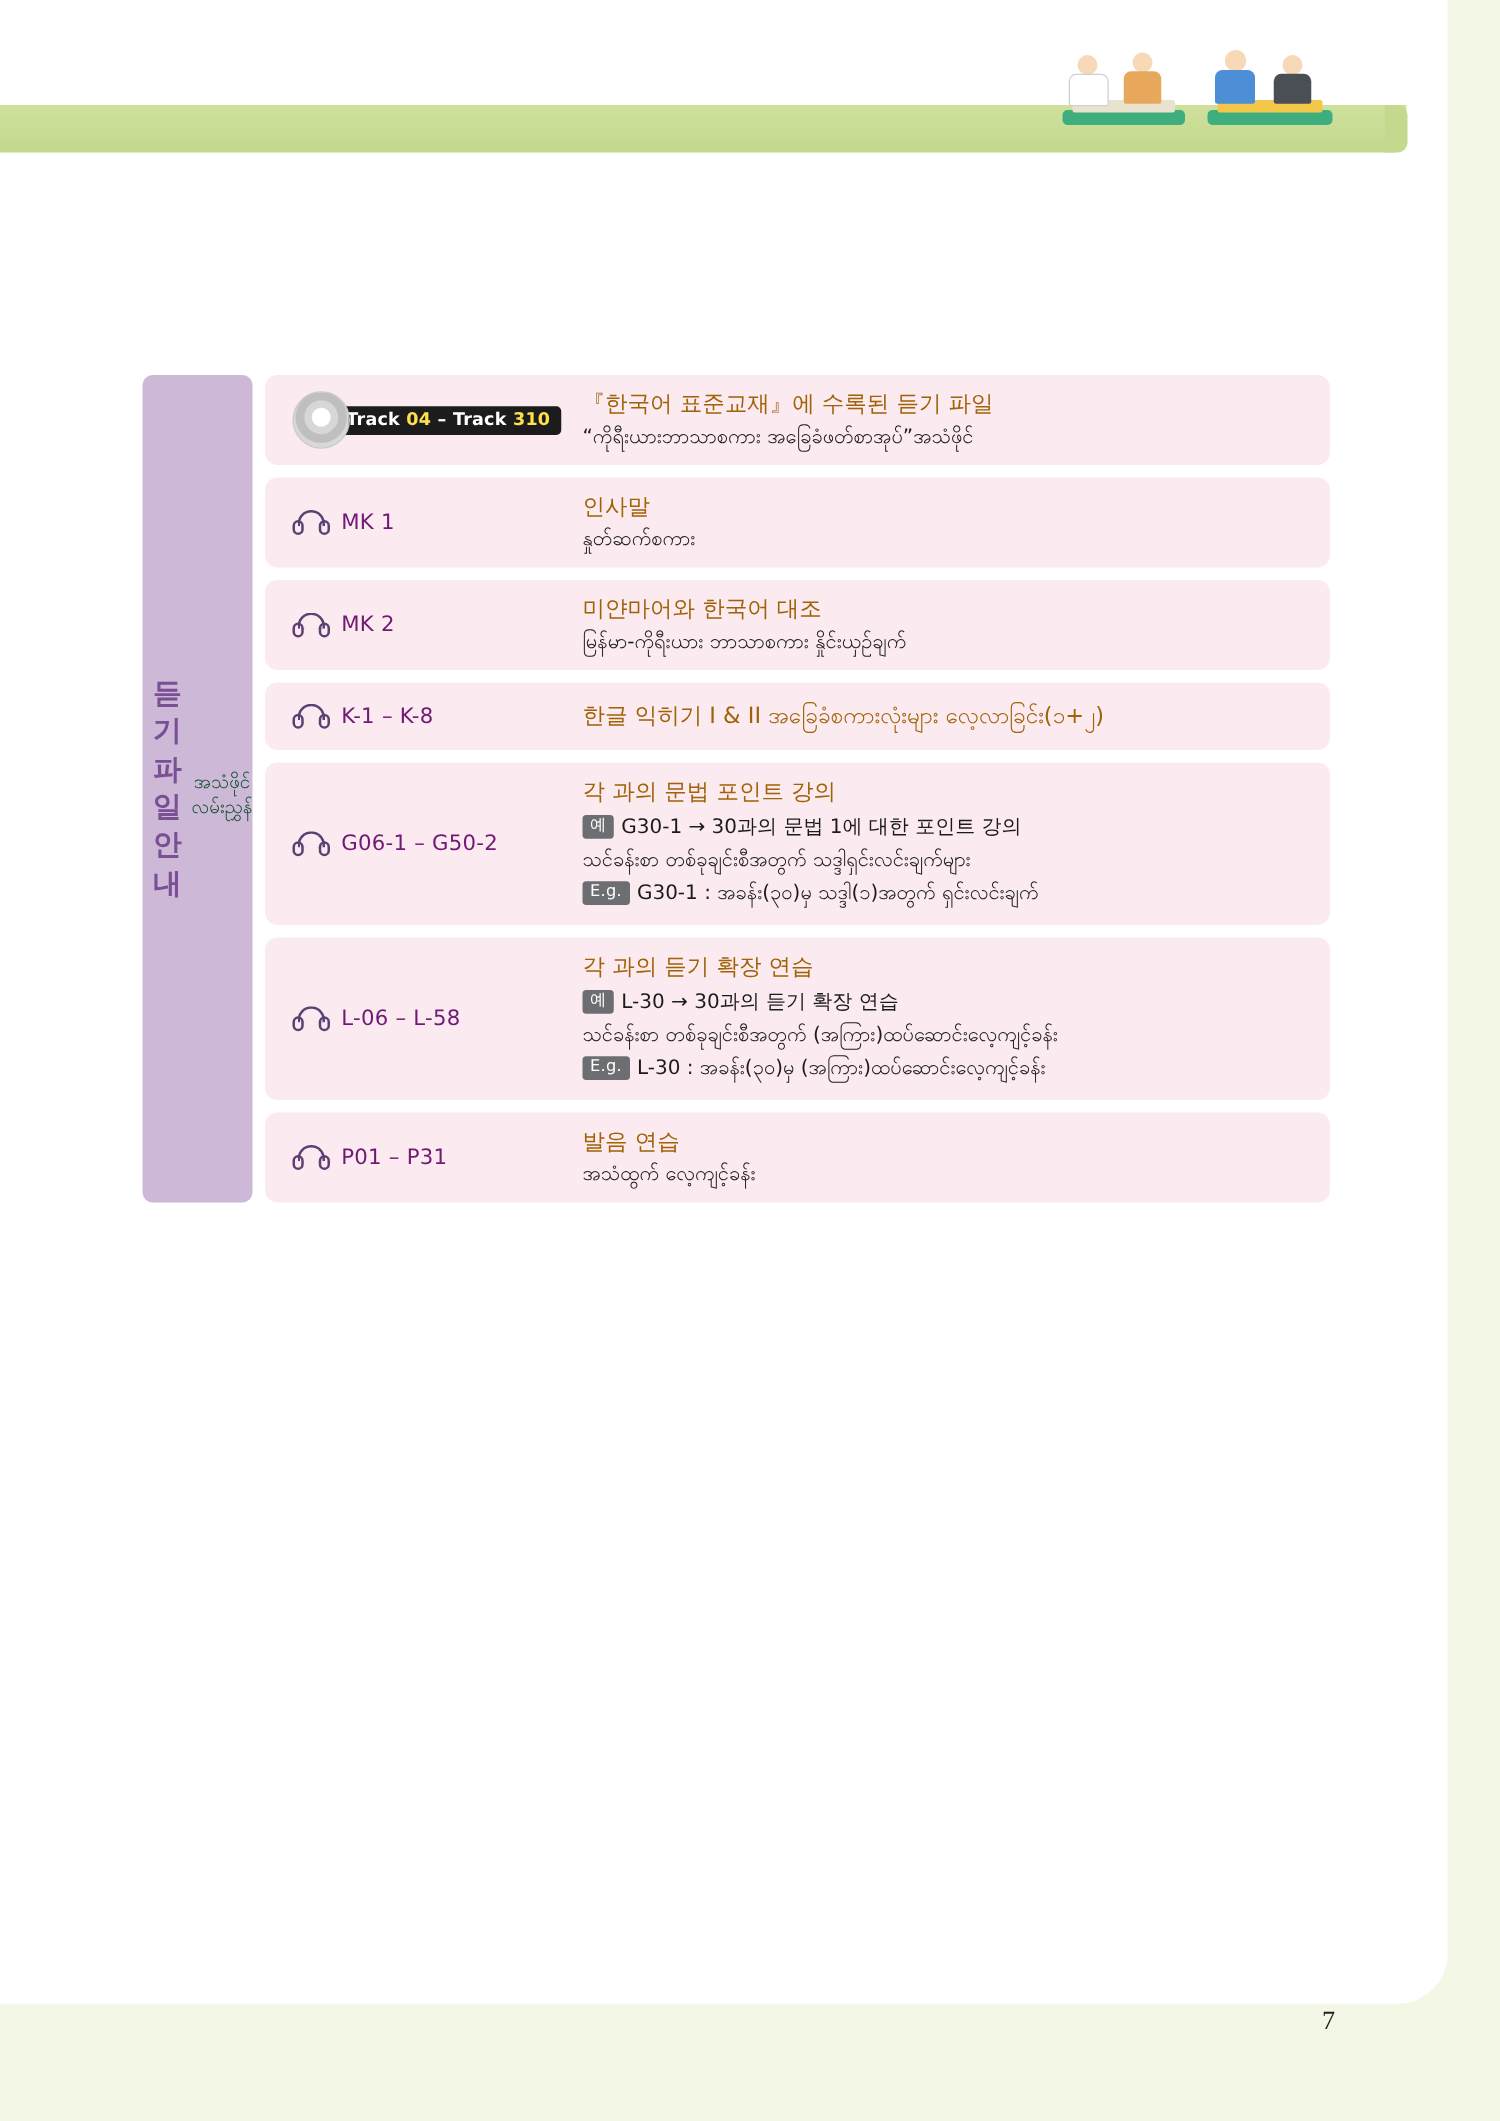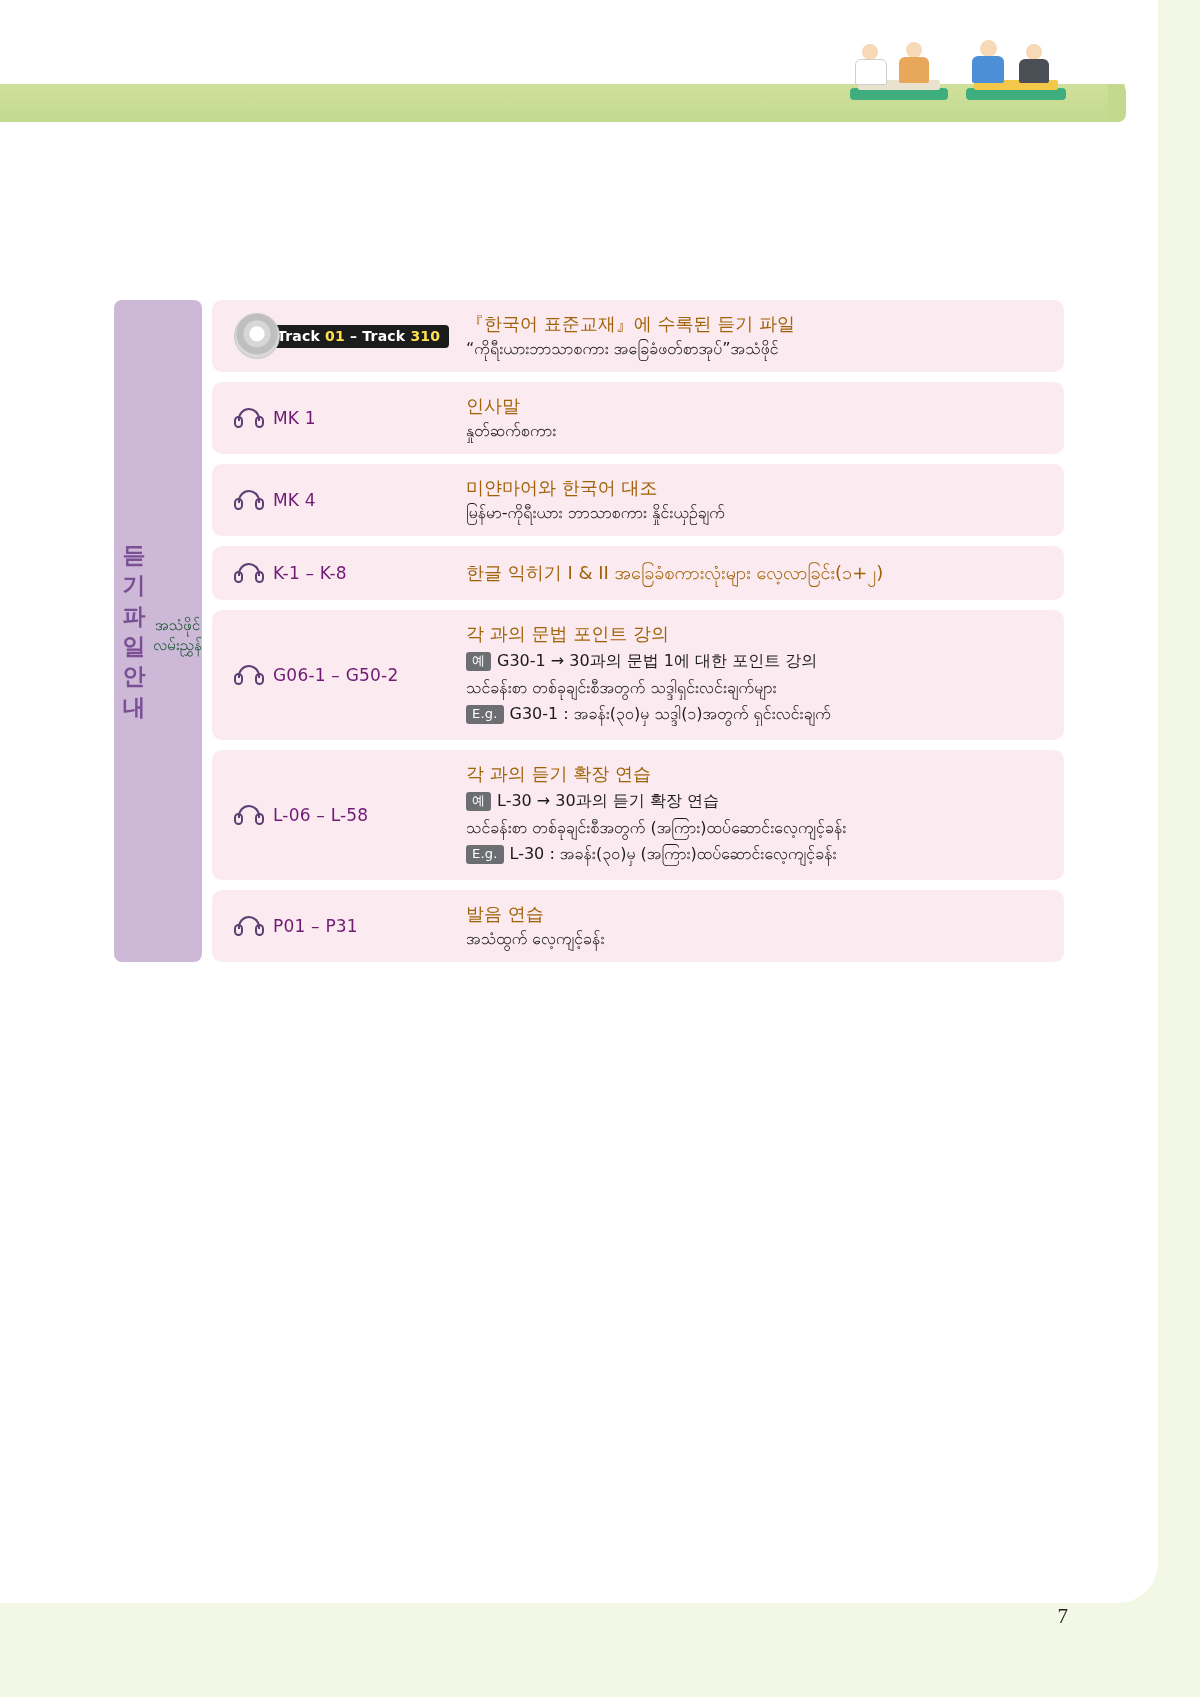--- a/index.html
+++ b/index.html
@@ -286,21 +286,21 @@
         </div>
       </div>
 
       <div class="rows">
 
         <div class="row r-pad-md">
           <div class="cell-left">
             <div class="cd"></div>
             <div class="track-badge">
               <span>Track</span>
-              <span class="num">01</span>
+              <span class="num">04</span>
               <span>–</span>
               <span>Track</span>
               <span class="num">310</span>
             </div>
           </div>
           <div class="cell-right">
             <div class="ko-line">『한국어 표준교재』에 수록된 듣기 파일</div>
             <div class="mm-line">“ကိုရီးယားဘာသာစကား အခြေခံဖတ်စာအုပ်”အသံဖိုင်</div>
           </div>
         </div>
@@ -320,21 +320,21 @@
           </div>
         </div>
 
         <div class="row r-pad-md">
           <div class="cell-left">
             <span class="hp">
               <span class="band"></span>
                 <span class="ear-l"></span>
                 <span class="ear-r"></span>
             </span>
-            <span class="track-code">MK 4</span>
+            <span class="track-code">MK 2</span>
           </div>
           <div class="cell-right">
             <div class="ko-line">미얀마어와 한국어 대조</div>
             <div class="mm-line">မြန်မာ-ကိုရီးယား ဘာသာစကား နှိုင်းယှဉ်ချက်</div>
           </div>
         </div>
 
         <div class="row">
           <div class="cell-left">
             <span class="hp">

